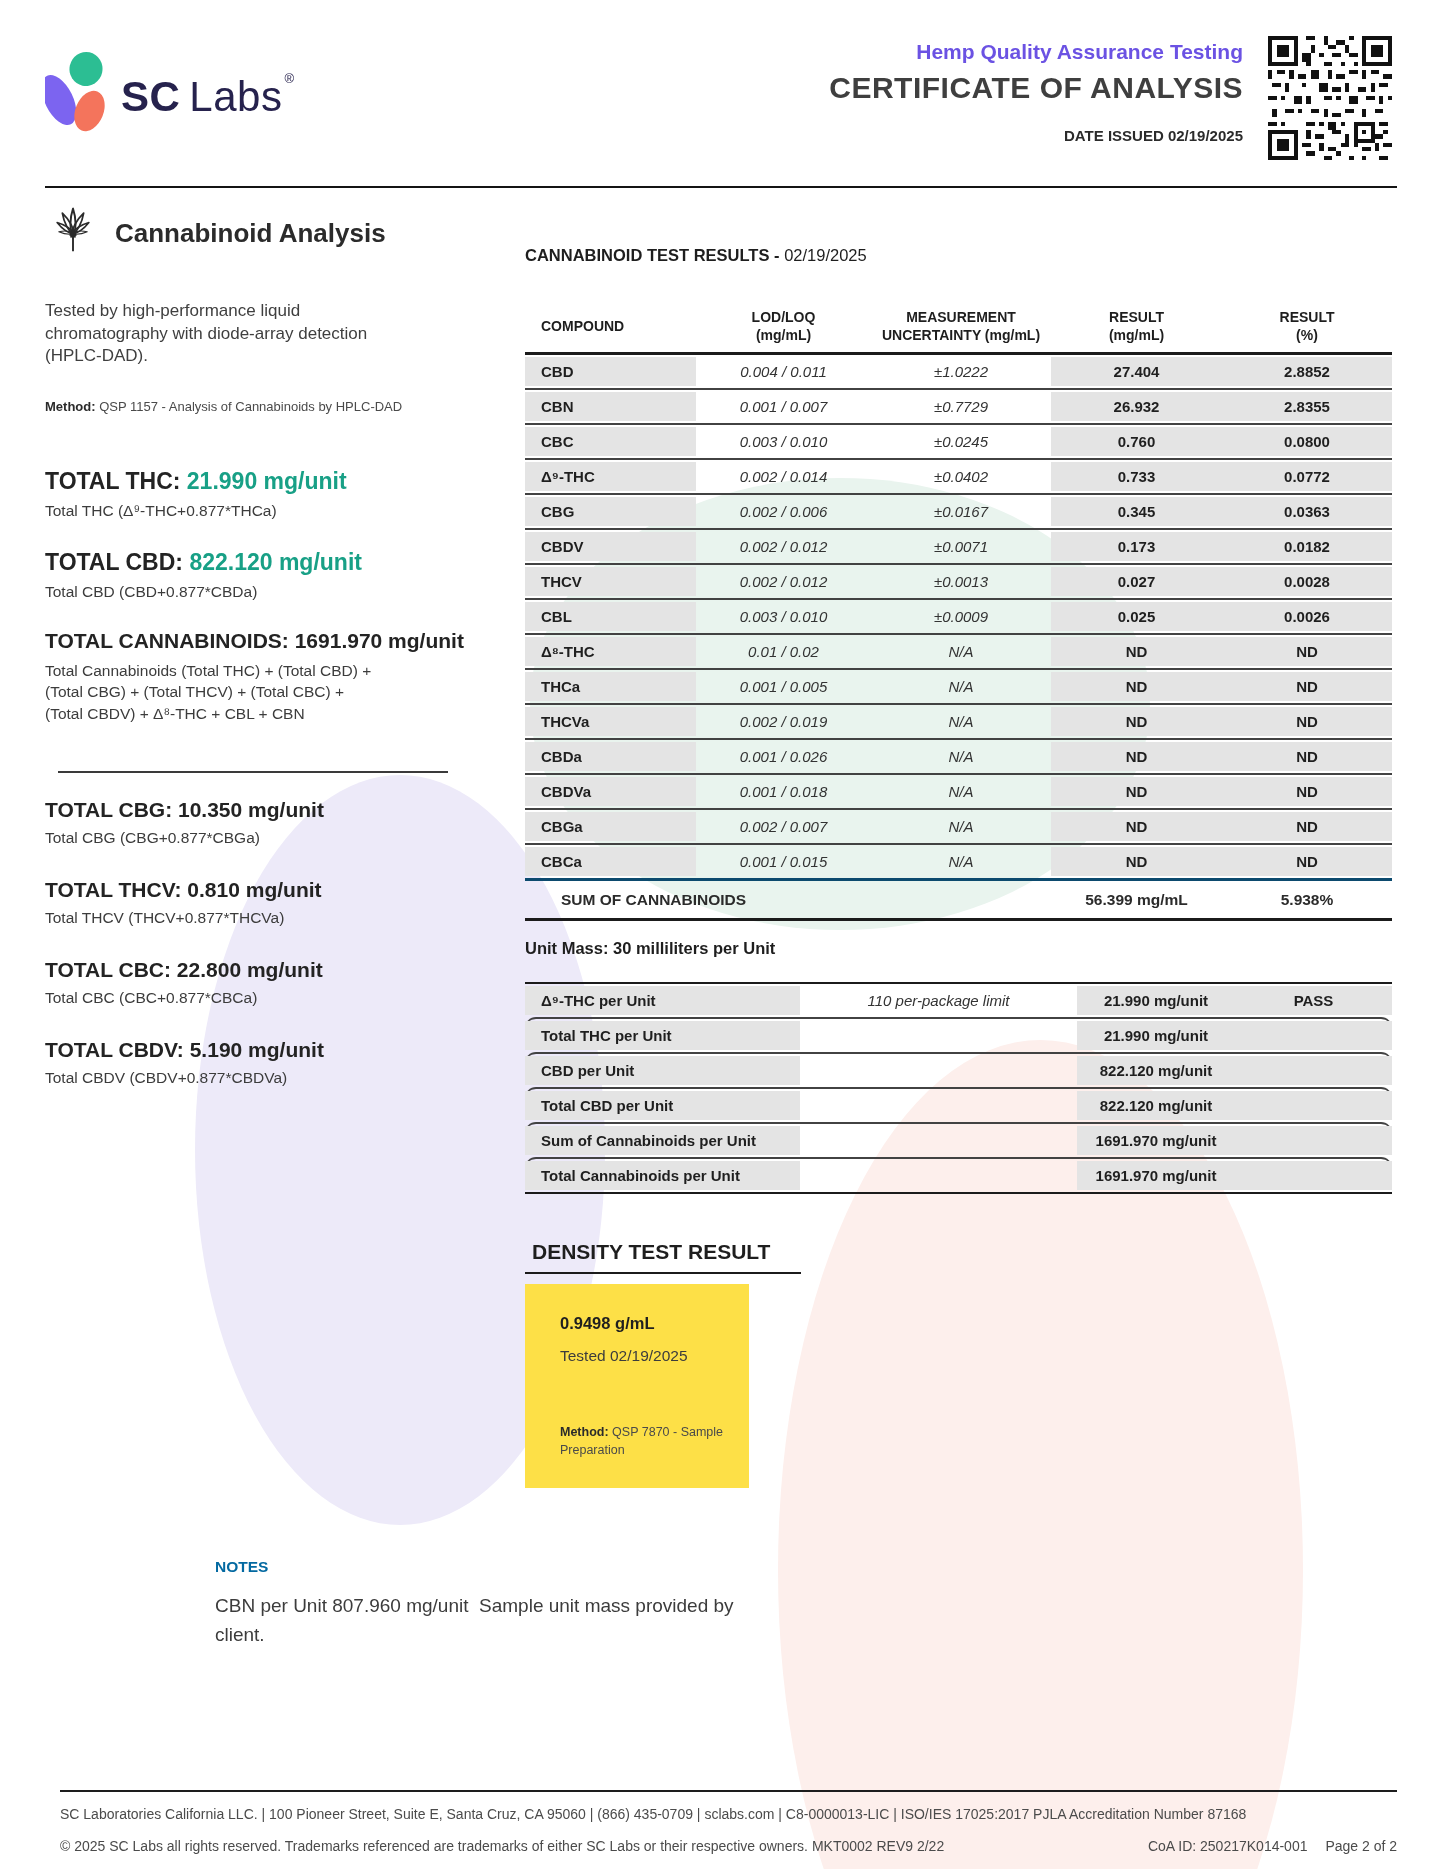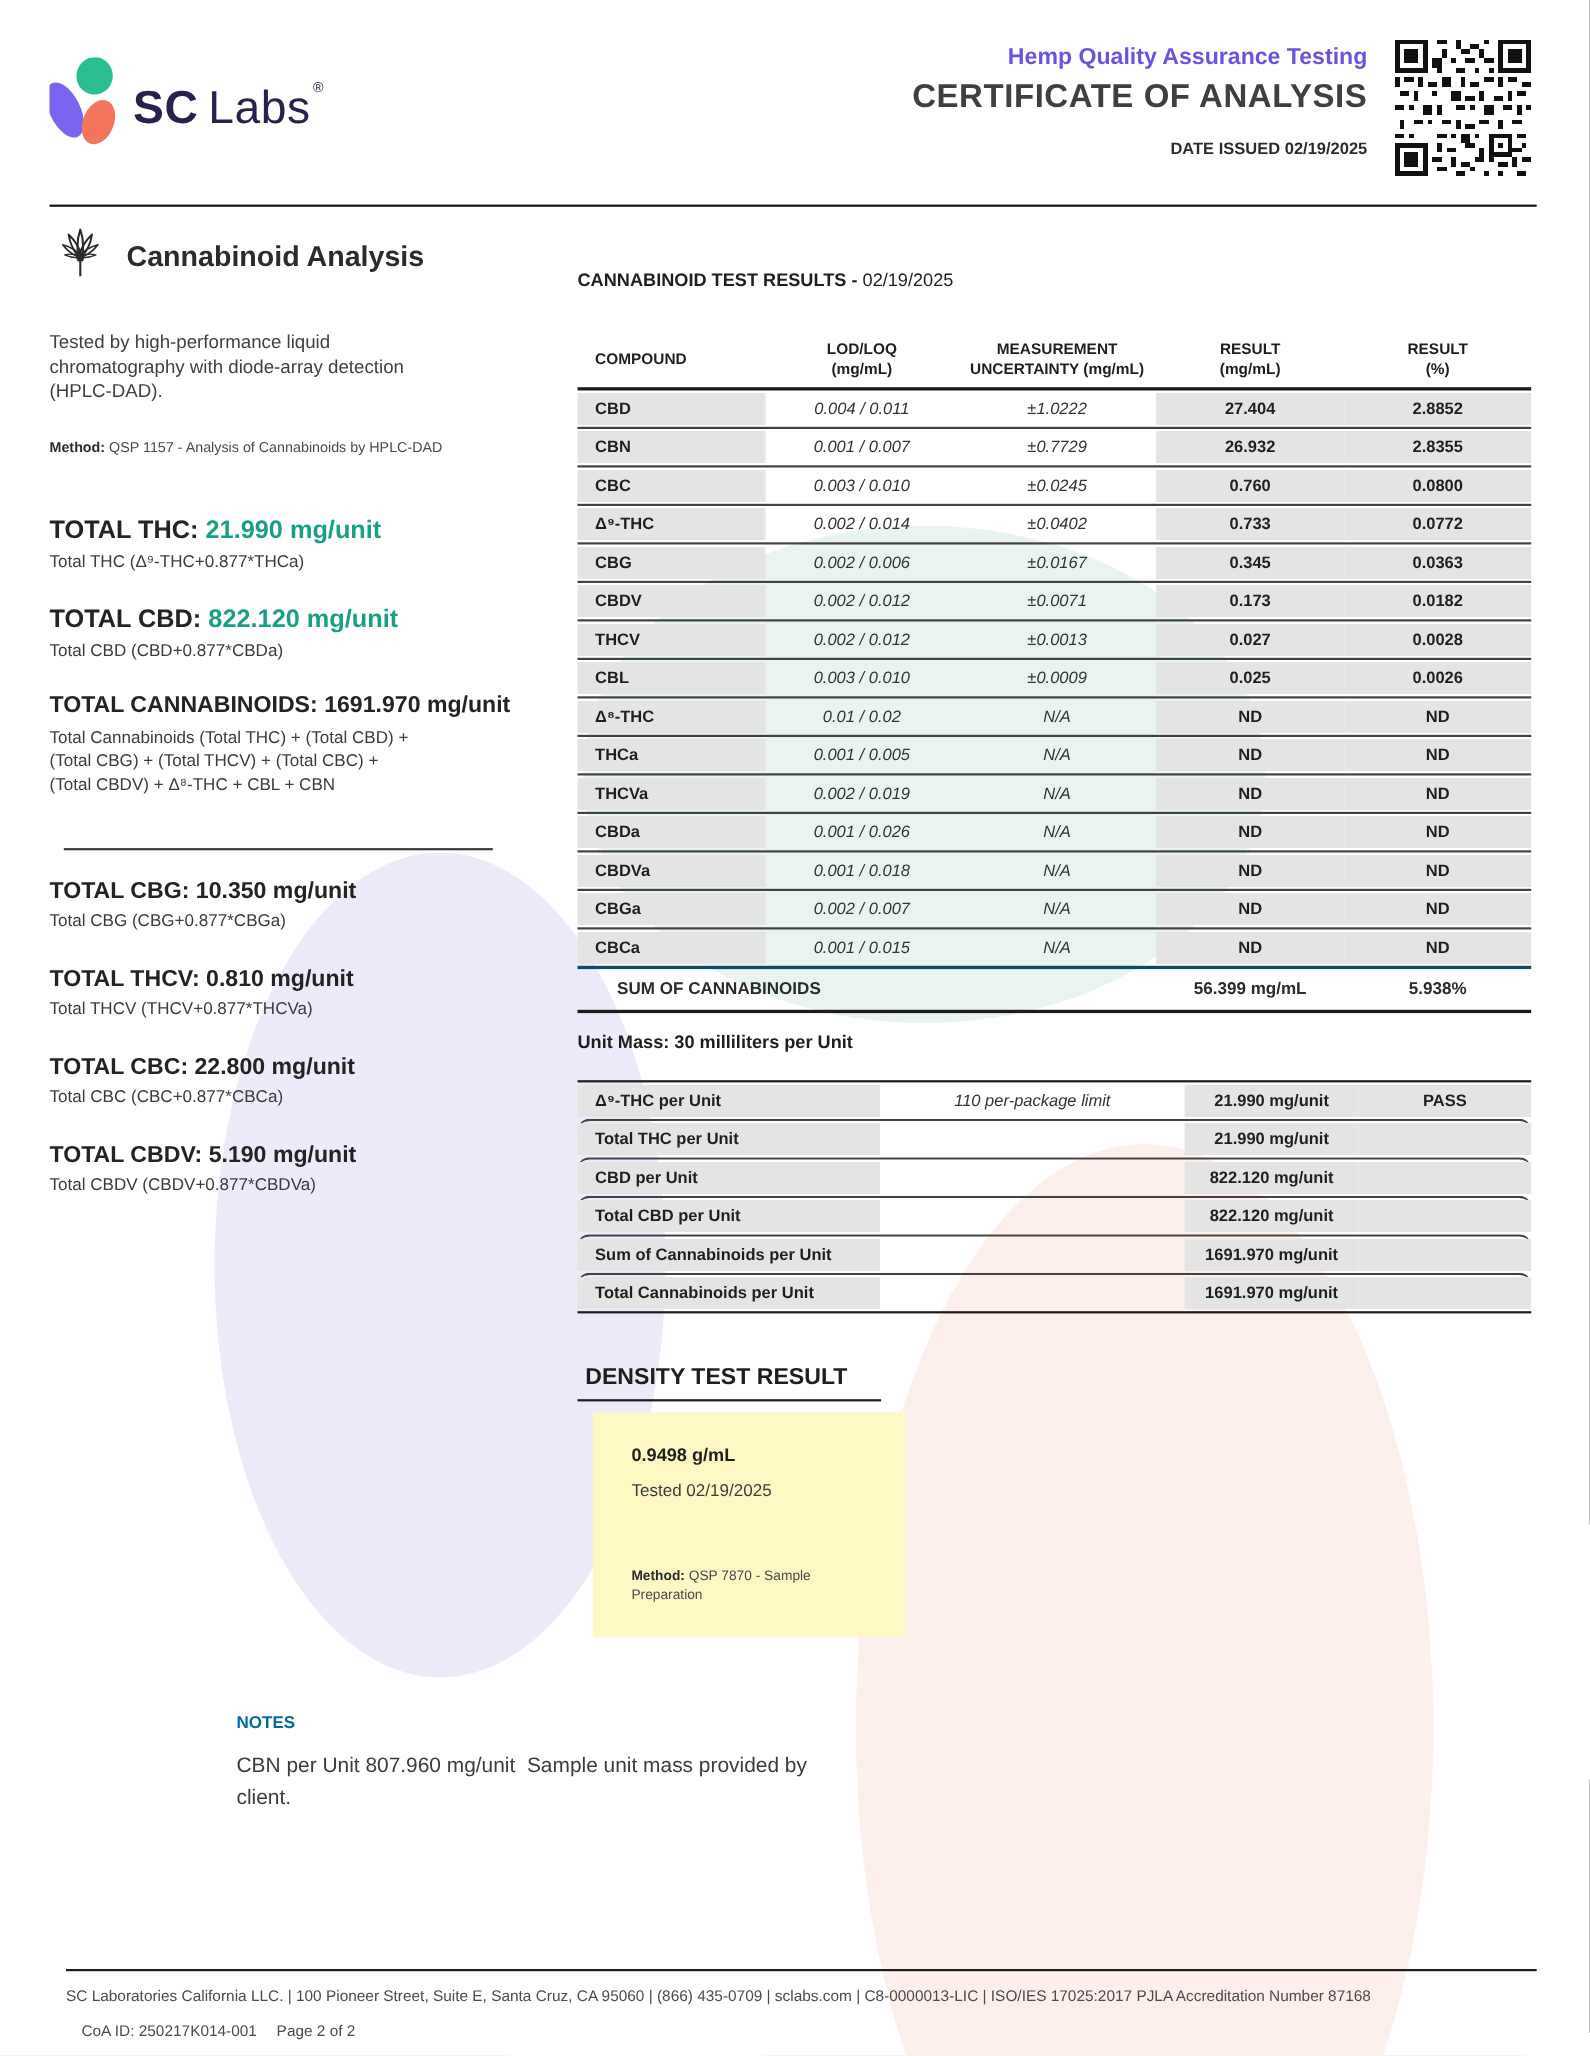--- a/index.html
+++ b/index.html
@@ -70,21 +70,21 @@
   .urow{height:33px;}
   .urow + .urow{border-top:2px solid #424242;border-radius:11px;}
   .ucell{display:flex;align-items:center;font-size:15px;color:#1f1f1f;}
   .ucell.ul{padding-left:16px;font-weight:bold;}
   .ucell.um{justify-content:center;font-style:italic;color:#333;}
   .ucell.uv,.ucell.us{justify-content:center;font-weight:bold;}
 
   
   .den-title{left:532px;top:1240px;font-size:21px;font-weight:bold;color:#1e1e1e;}
   .den-rule{left:525px;top:1272px;width:276px;height:2px;background:#1b1b1b;}
-  .den-box{left:525px;top:1284px;width:284px;height:204px;background:#fef9c3;box-sizing:border-box;padding:30px 24px 0 35px;margin-left:14px;}
+  .den-box{left:525px;top:1284px;width:224px;height:204px;background:#fde047;box-sizing:border-box;padding:30px 24px 0 35px;}
   .den-val{font-size:16.5px;font-weight:bold;color:#1f1f1f;}
   .den-tested{margin-top:14px;font-size:15.5px;color:#3c3c3c;}
   .den-method{margin-top:58px;font-size:12.5px;line-height:1.45;color:#4a4a4a;}
   .den-method b{color:#2b2b2b;}
 
   
   .notes{left:215px;top:1558px;width:580px;}
   .notes-title{font-size:15.5px;font-weight:bold;color:#0369a1;margin-bottom:15px;}
   .notes-body{font-size:19px;color:#3c3c3c;line-height:1.55;white-space:pre-wrap;}
 
@@ -508,19 +508,20 @@
 
   <div class="z notes">
     <div class="notes-title">NOTES</div>
     <div class="notes-body">CBN per Unit 807.960 mg/unit  Sample unit mass provided by
 client.</div>
   </div>
 
   <div class="z foot-rule"></div>
   <div class="z foot-1">SC Laboratories California LLC. | 100 Pioneer Street, Suite E, Santa Cruz, CA 95060 | (866) 435-0709 | sclabs.com | C8-0000013-LIC | ISO/IES 17025:2017 PJLA Accreditation Number 87168</div>
   <div class="z foot-2">
+    <span>© 2025 SC Labs all rights reserved. Trademarks referenced are trademarks of either SC Labs or their respective owners. MKT0002 REV9 2/22</span>
     <span class="right">
       <span>CoA ID: 250217K014-001</span>
       <span>Page 2 of 2</span>
     </span>
   </div>
 
 </div>
 
 </body></html>

